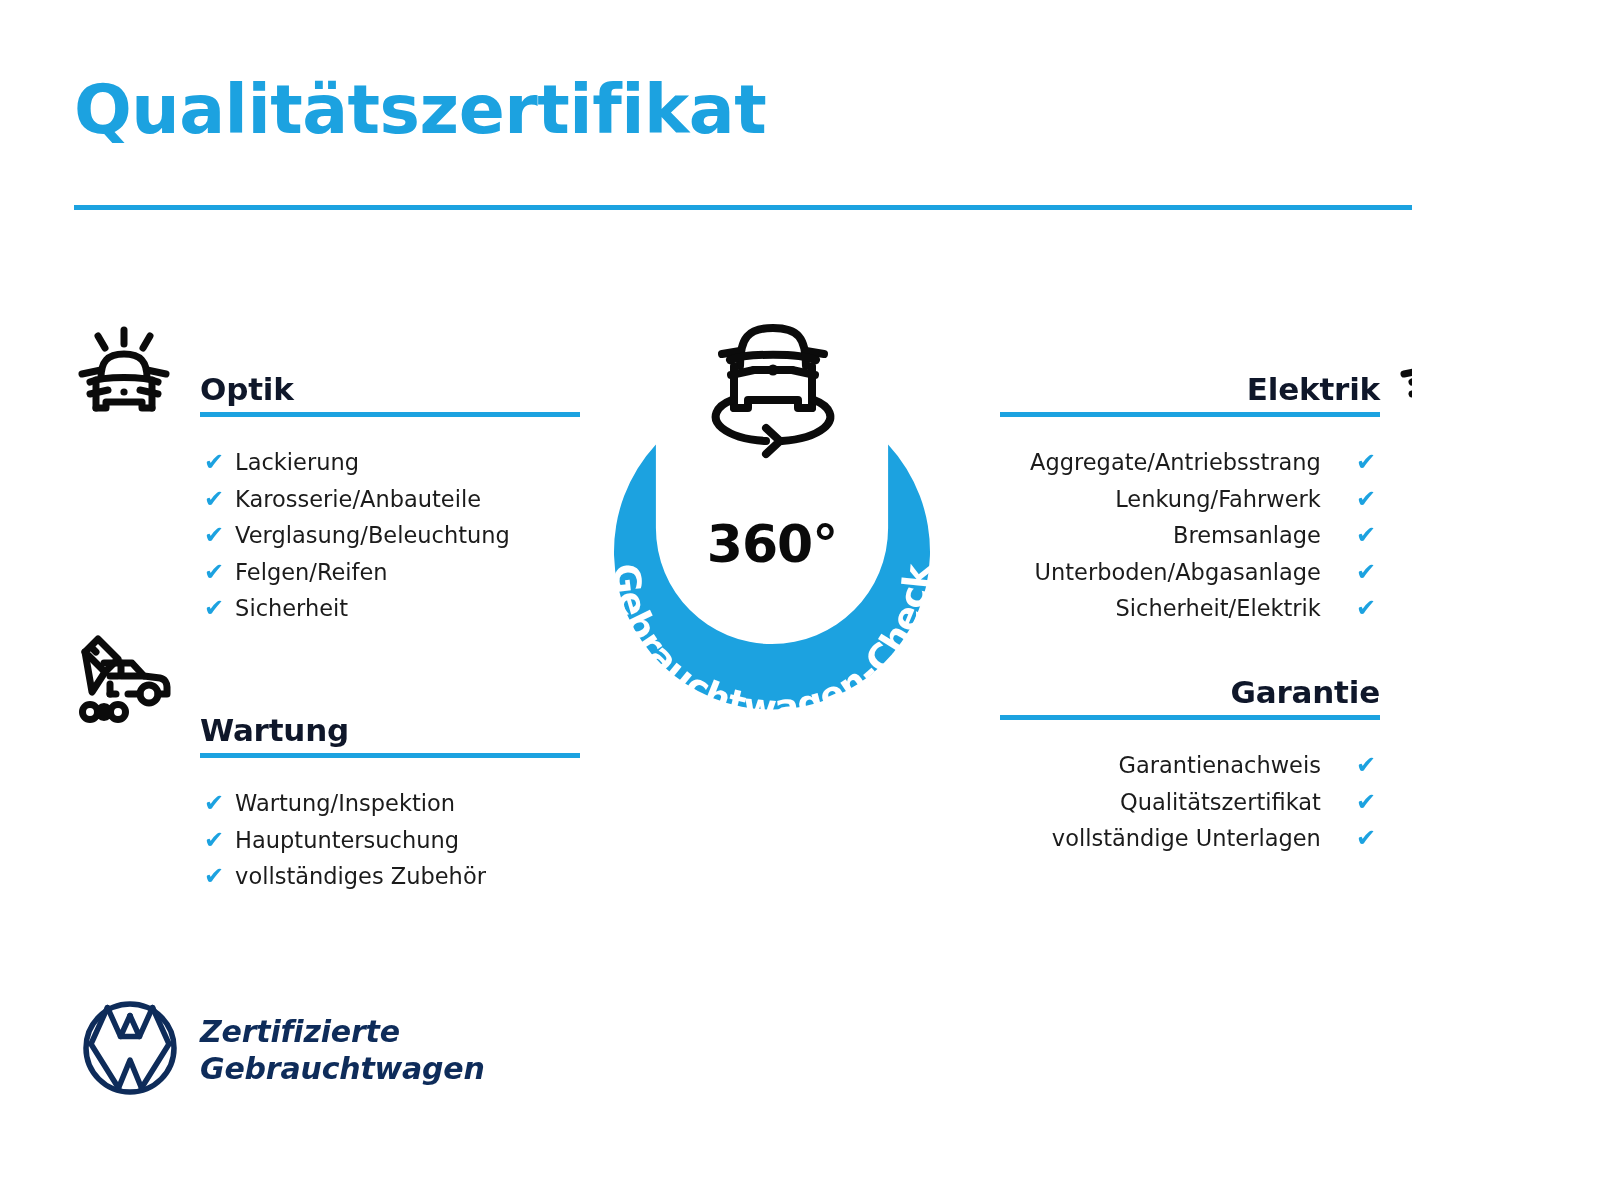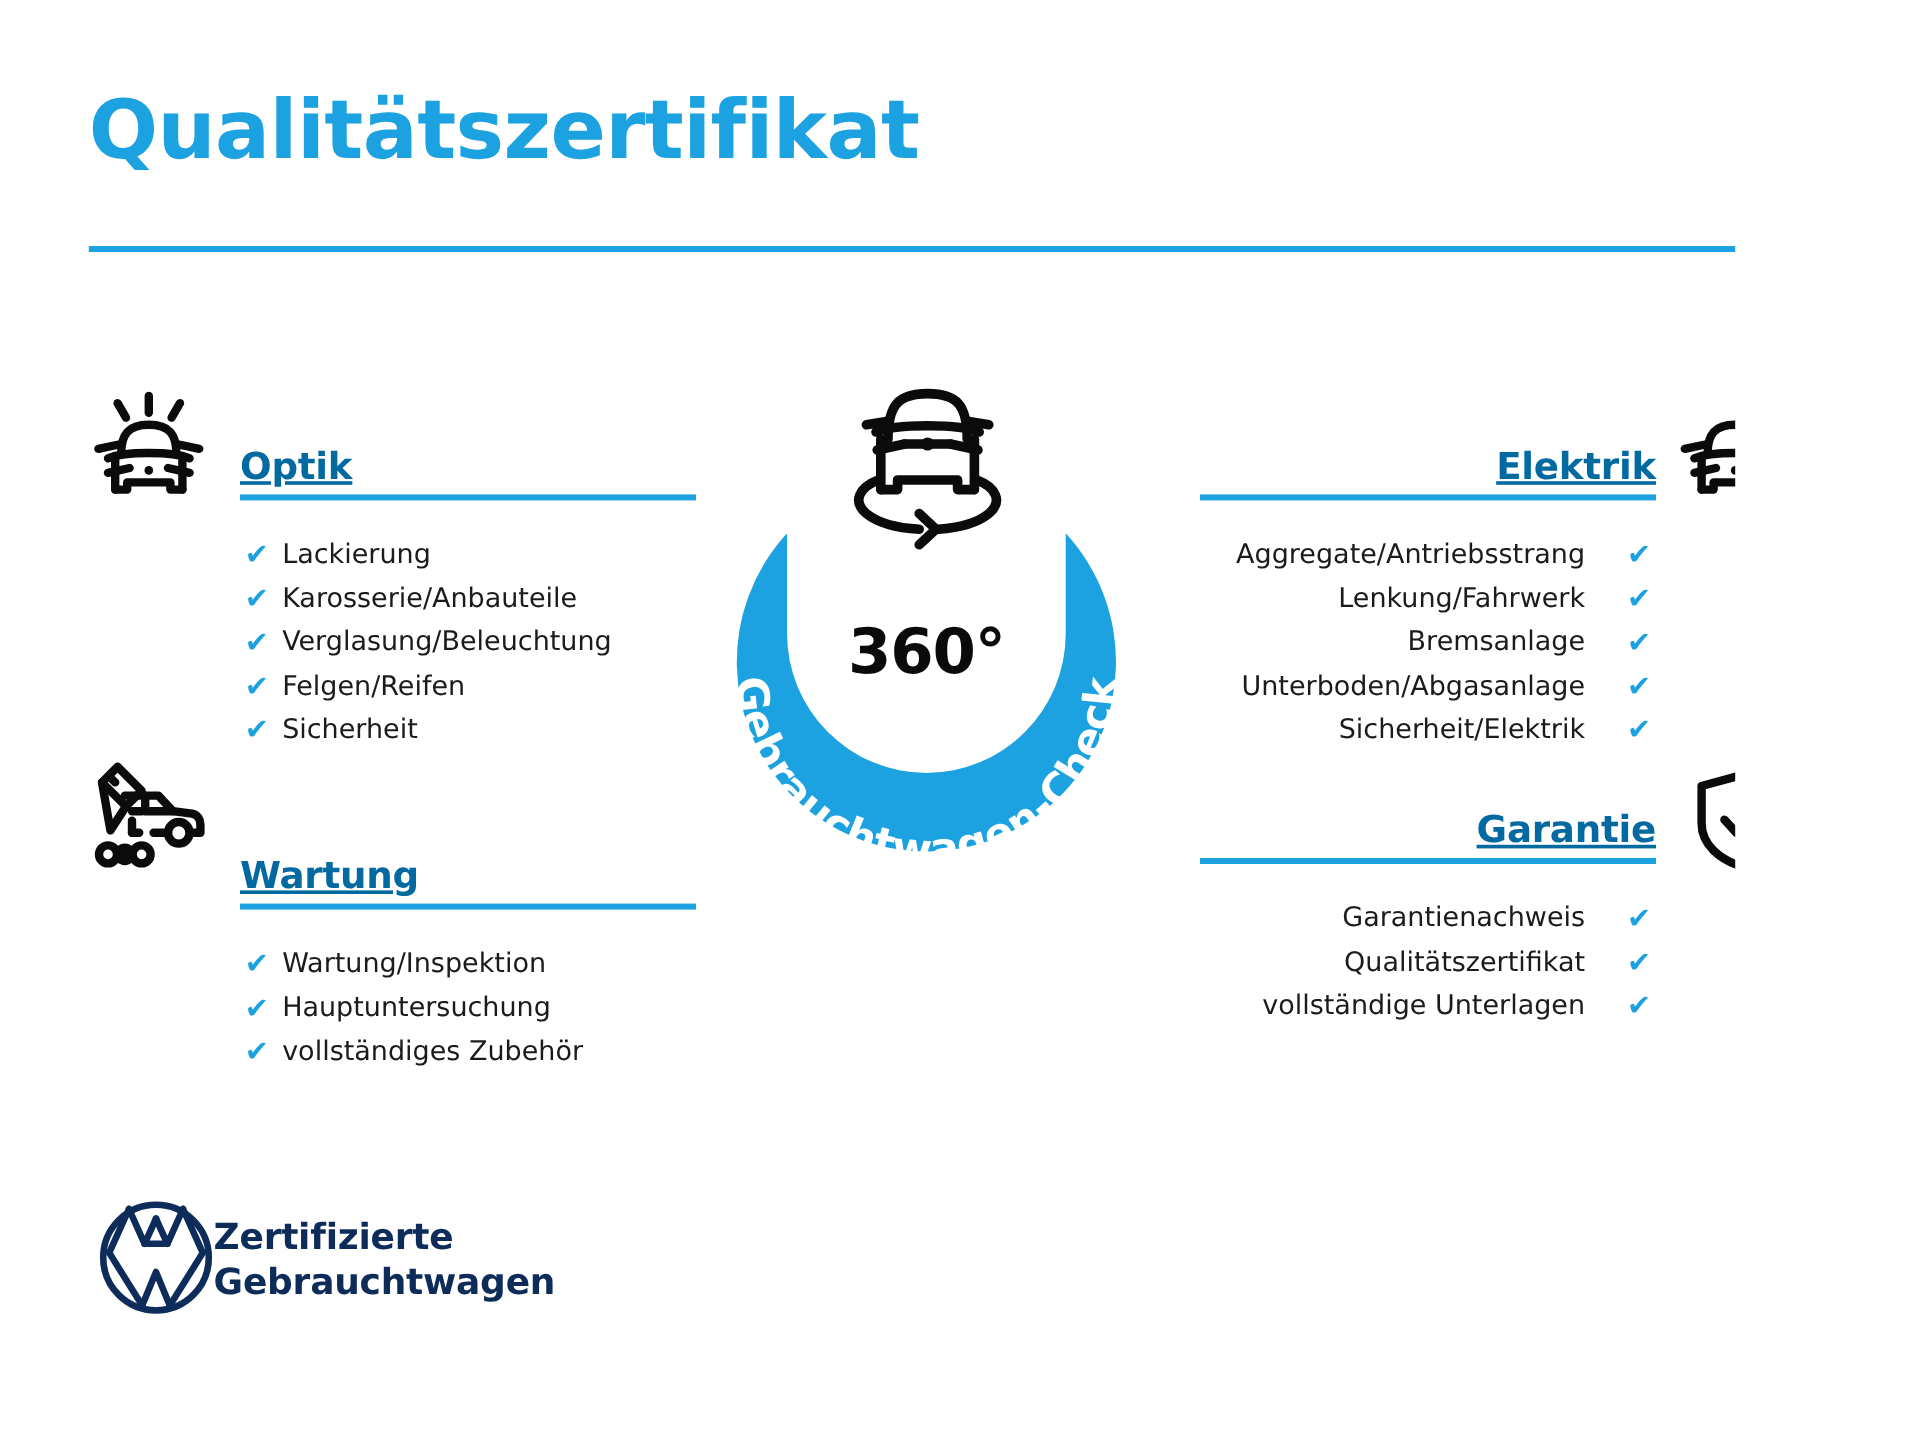--- a/index.html
+++ b/index.html
@@ -11,21 +11,20 @@
   body {
     font-family: "DejaVu Sans", "Liberation Sans", sans-serif;
     color: #111111;
   }
   #page {
     position: relative;
     width: 1412px;
     height: 1200px;
     background: #ffffff;
     overflow: hidden;
-    padding-left: 34px;
   }
 
   
   .page-title {
     position: absolute;
     left: 74px;
     top: 76px;
     font-size: 68px;
     font-weight: 700;
     letter-spacing: -0.5px;
@@ -48,24 +47,23 @@
   }
   .section-head {
     position: relative;
     height: 62px;
   }
   .section-title {
     position: absolute;
     bottom: 10px;
     font-size: 31px;
     font-weight: 700;
-    color: #0369a1;
+    color: #0f172a;
     white-space: nowrap;
     letter-spacing: -0.2px;
-    text-decoration: underline;
   }
   .section-rule {
     position: absolute;
     bottom: 0;
     height: 5px;
     background: #1CA2E0;
   }
 
   .item-list {
     list-style: none;
@@ -149,20 +147,22 @@
     line-height: 1;
   }
 
   
   #footer-logo {
     position: absolute;
     left: 82px;
     top: 1000px;
     display: flex;
     align-items: center;
+    gap: 22px;
+    font-style: italic;
   }
   #footer-text {
     font-size: 30px;
     font-weight: 700;
     line-height: 1.25;
     color: #0E2C5A;
     letter-spacing: -0.2px;
   }
   #footer-text div { white-space: nowrap; }
 </style>

